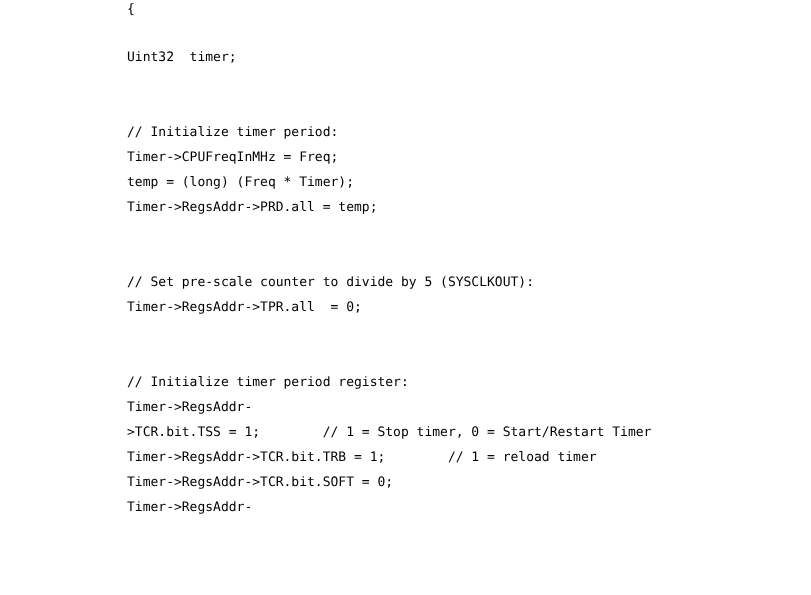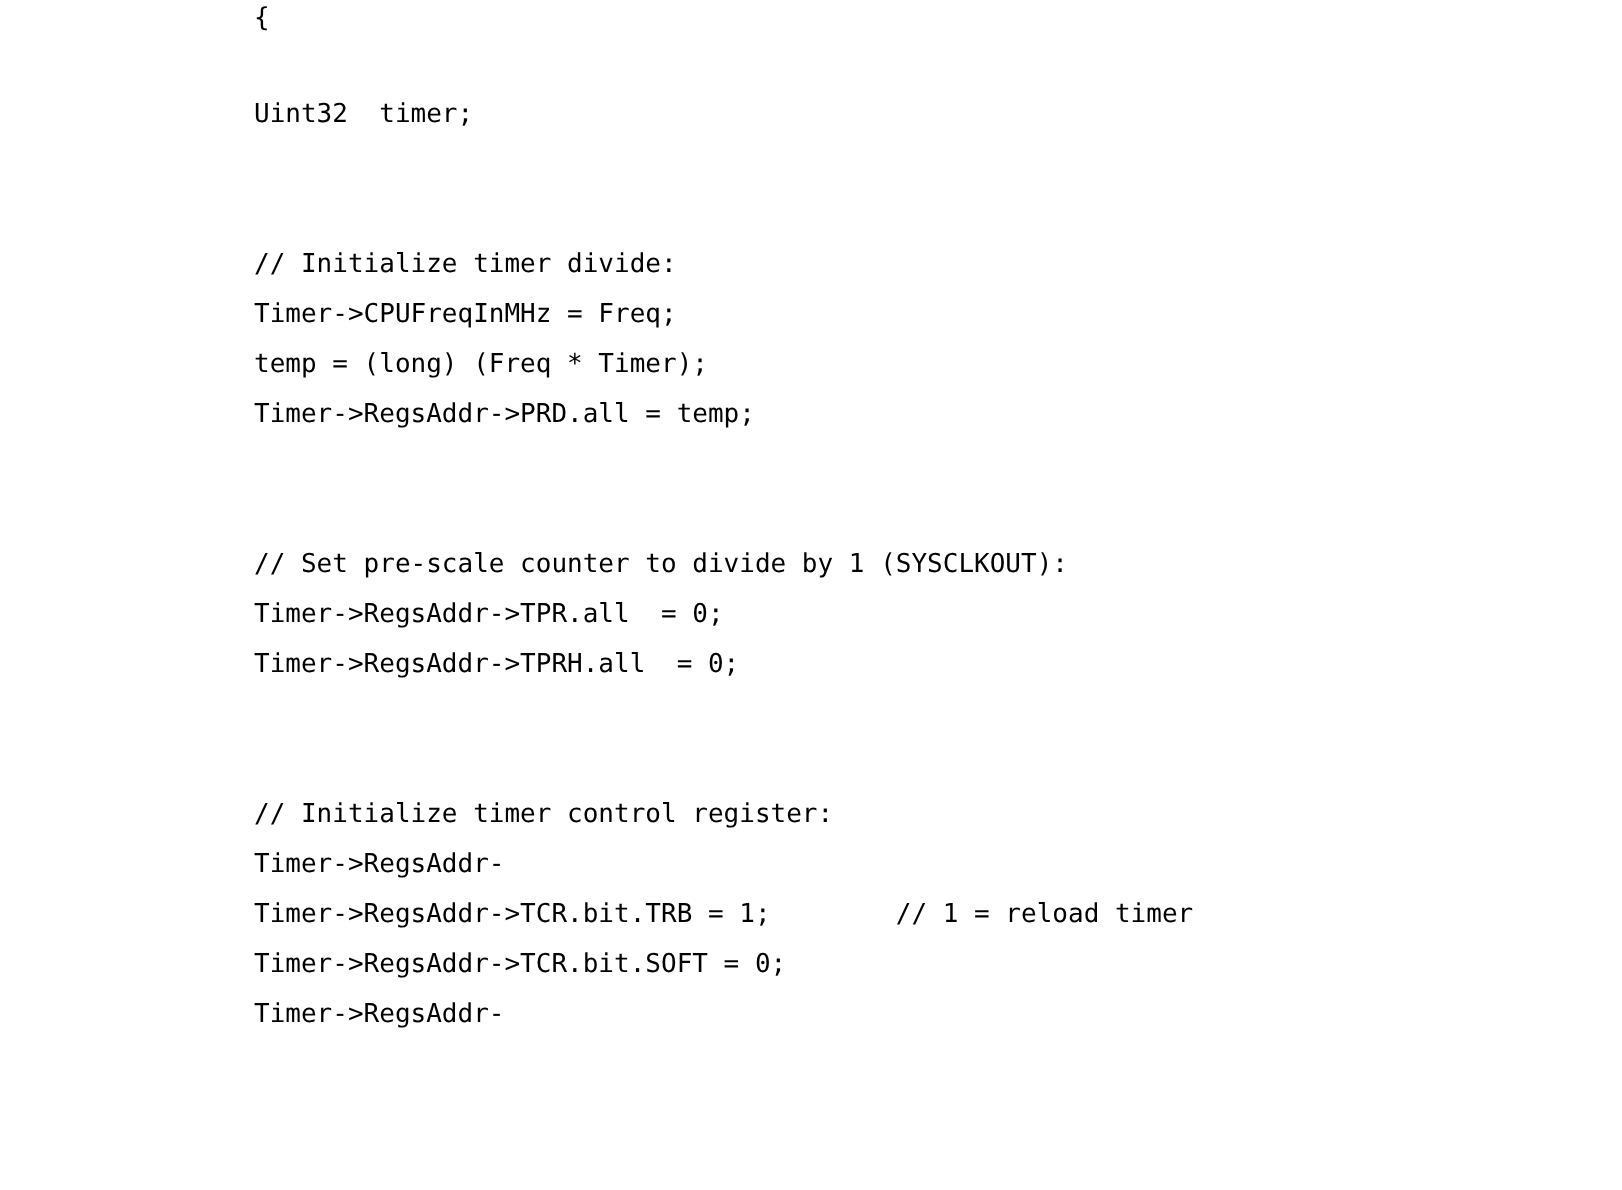--- a/index.html
+++ b/index.html
@@ -48,29 +48,29 @@
 </style>
 </head>
 <body>
 
 <div id="code-listing">
     <div class="code-line first">{</div>
     <div class="code-line blank"></div>
     <div class="code-line">Uint32  timer;</div>
     <div class="code-line blank"></div>
     <div class="code-line blank"></div>
-    <div class="code-line">// Initialize timer divide:</div>
+    <div class="code-line">// Initialize timer period:</div>
     <div class="code-line">Timer-&gt;CPUFreqInMHz = Freq;</div>
     <div class="code-line">temp = (long) (Freq * Timer);</div>
     <div class="code-line">Timer-&gt;RegsAddr-&gt;PRD.all = temp;</div>
     <div class="code-line blank"></div>
     <div class="code-line blank"></div>
-    <div class="code-line">// Set pre-scale counter to divide by 1 (SYSCLKOUT):</div>
+    <div class="code-line">// Set pre-scale counter to divide by 5 (SYSCLKOUT):</div>
     <div class="code-line">Timer-&gt;RegsAddr-&gt;TPR.all  = 0;</div>
-    <div class="code-line">Timer-&gt;RegsAddr-&gt;TPRH.all  = 0;</div>
     <div class="code-line blank"></div>
     <div class="code-line blank"></div>
-    <div class="code-line">// Initialize timer control register:</div>
+    <div class="code-line">// Initialize timer period register:</div>
     <div class="code-line">Timer-&gt;RegsAddr-</div>
+    <div class="code-line">&gt;TCR.bit.TSS = 1;        // 1 = Stop timer, 0 = Start/Restart Timer</div>
     <div class="code-line">Timer-&gt;RegsAddr-&gt;TCR.bit.TRB = 1;        // 1 = reload timer</div>
     <div class="code-line">Timer-&gt;RegsAddr-&gt;TCR.bit.SOFT = 0;</div>
     <div class="code-line">Timer-&gt;RegsAddr-</div>
   </div>
 
 </body></html>

